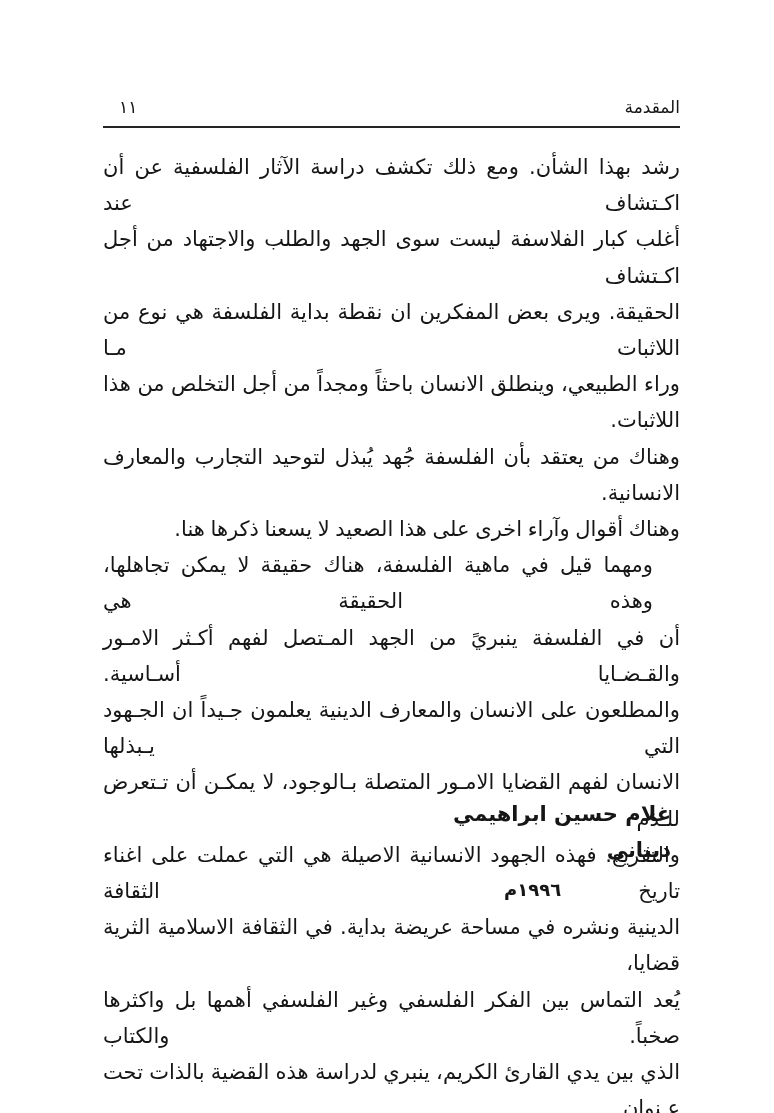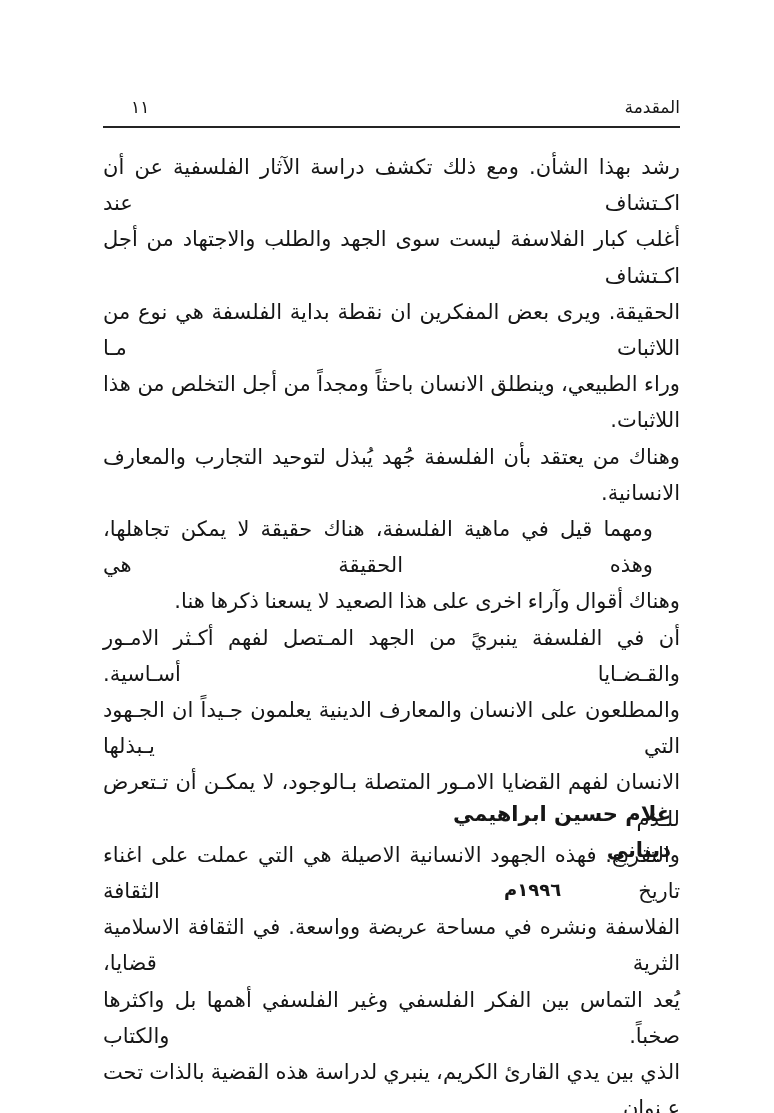--- a/index.html
+++ b/index.html
@@ -23,21 +23,21 @@
     top: 96px;
     right: 94px;
     left: 103px;
     display: flex;
     justify-content: space-between;
     align-items: flex-end;
     font-size: 17px;
     line-height: 22px;
   }
   .header .page-number {
-    margin-left: 28px;
+    margin-left: 16px;
     letter-spacing: 2px;
   }
   .rule {
     position: absolute;
     top: 126px;
     right: 94px;
     width: 577px;
     height: 2px;
     background: #242424;
   }
@@ -99,27 +99,27 @@
   </div>
 
   <div class="rule"></div>
 
   <div class="body-text">
       <div class="body-line">رشد بهذا الشأن. ومع ذلك تكشف دراسة الآثار الفلسفية عن أن اكـتشاف عند</div>
       <div class="body-line">أغلب كبار الفلاسفة ليست سوى الجهد والطلب والاجتهاد من أجل اكـتشاف</div>
       <div class="body-line">الحقيقة. ويرى بعض المفكرين ان نقطة بداية الفلسفة هي نوع من اللاثبات مـا</div>
       <div class="body-line">وراء الطبيعي، وينطلق الانسان باحثاً ومجداً من أجل التخلص من هذا اللاثبات.</div>
       <div class="body-line">وهناك من يعتقد بأن الفلسفة جُهد يُبذل لتوحيد التجارب والمعارف الانسانية.</div>
+      <div class="body-line short">وهناك أقوال وآراء اخرى على هذا الصعيد لا يسعنا ذكرها هنا.</div>
       <div class="body-line indent">ومهما قيل في ماهية الفلسفة، هناك حقيقة لا يمكن تجاهلها، وهذه الحقيقة هي</div>
-      <div class="body-line short">وهناك أقوال وآراء اخرى على هذا الصعيد لا يسعنا ذكرها هنا.</div>
       <div class="body-line">أن في الفلسفة ينبريً من الجهد المـتصل لفهم أكـثر الامـور والقـضـايا أسـاسية.</div>
       <div class="body-line">والمطلعون على الانسان والمعارف الدينية يعلمون جـيداً ان الجـهود التي يـبذلها</div>
       <div class="body-line">الانسان لفهم القضايا الامـور المتصلة بـالوجود، لا يمكـن أن تـتعرض للـذم</div>
       <div class="body-line">والتقريع. فهذه الجهود الانسانية الاصيلة هي التي عملت على اغناء تاريخ الثقافة</div>
-      <div class="body-line">الفلاسفة ونشره في مساحة عريضة وواسعة. في الثقافة الاسلامية الثرية قضايا،</div>
+      <div class="body-line">الدينية ونشره في مساحة عريضة بداية. في الثقافة الاسلامية الثرية قضايا،</div>
       <div class="body-line">يُعد التماس بين الفكر الفلسفي وغير الفلسفي أهمها بل واكثرها صخباً. والكتاب</div>
       <div class="body-line">الذي بين يدي القارئ الكريم، ينبري لدراسة هذه القضية بالذات تحت عـنوان</div>
     </div>
 
   <div class="signature">
     <div class="name">غلام حسين ابراهيمي ديناني</div>
     <div class="year">١٩٩٦م</div>
   </div>
 
 </div>

